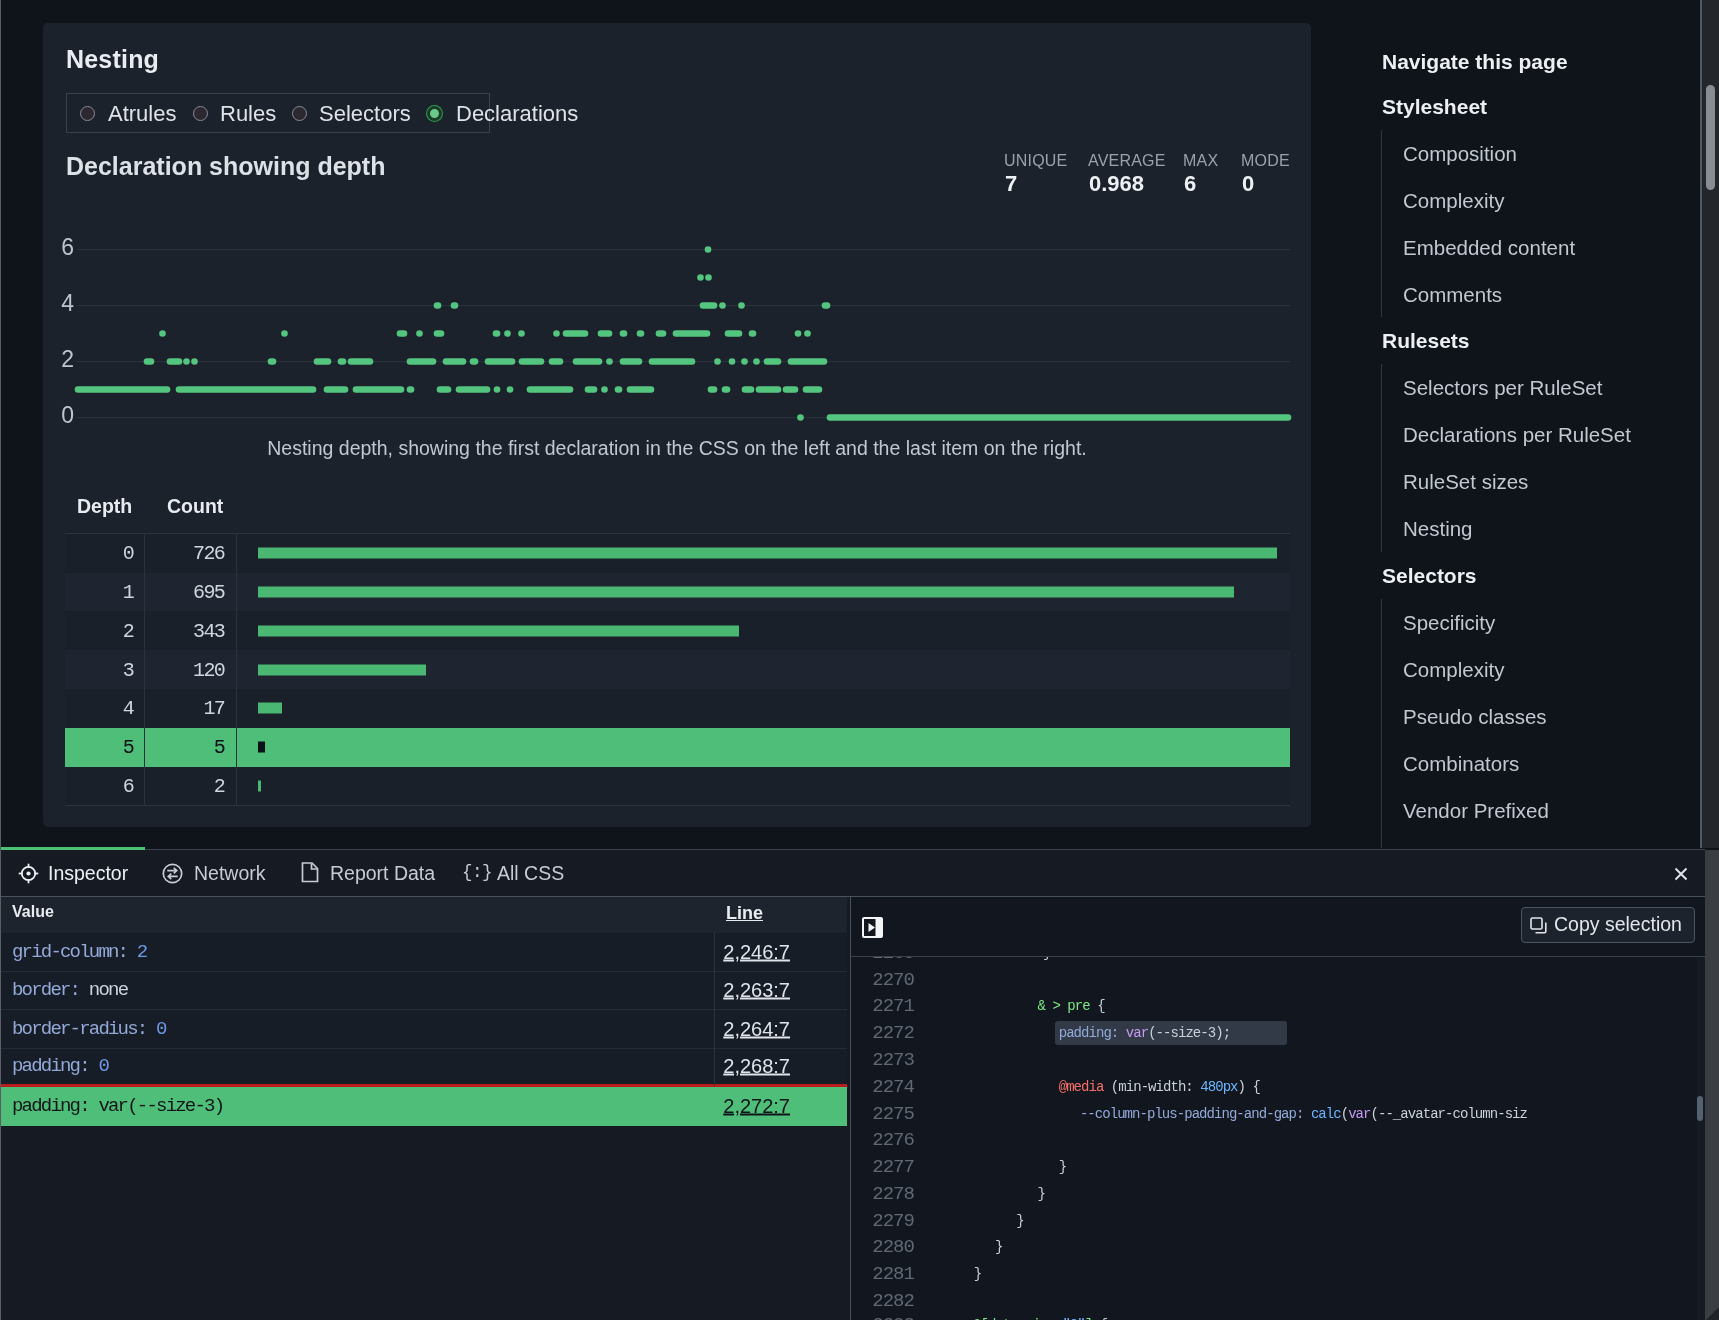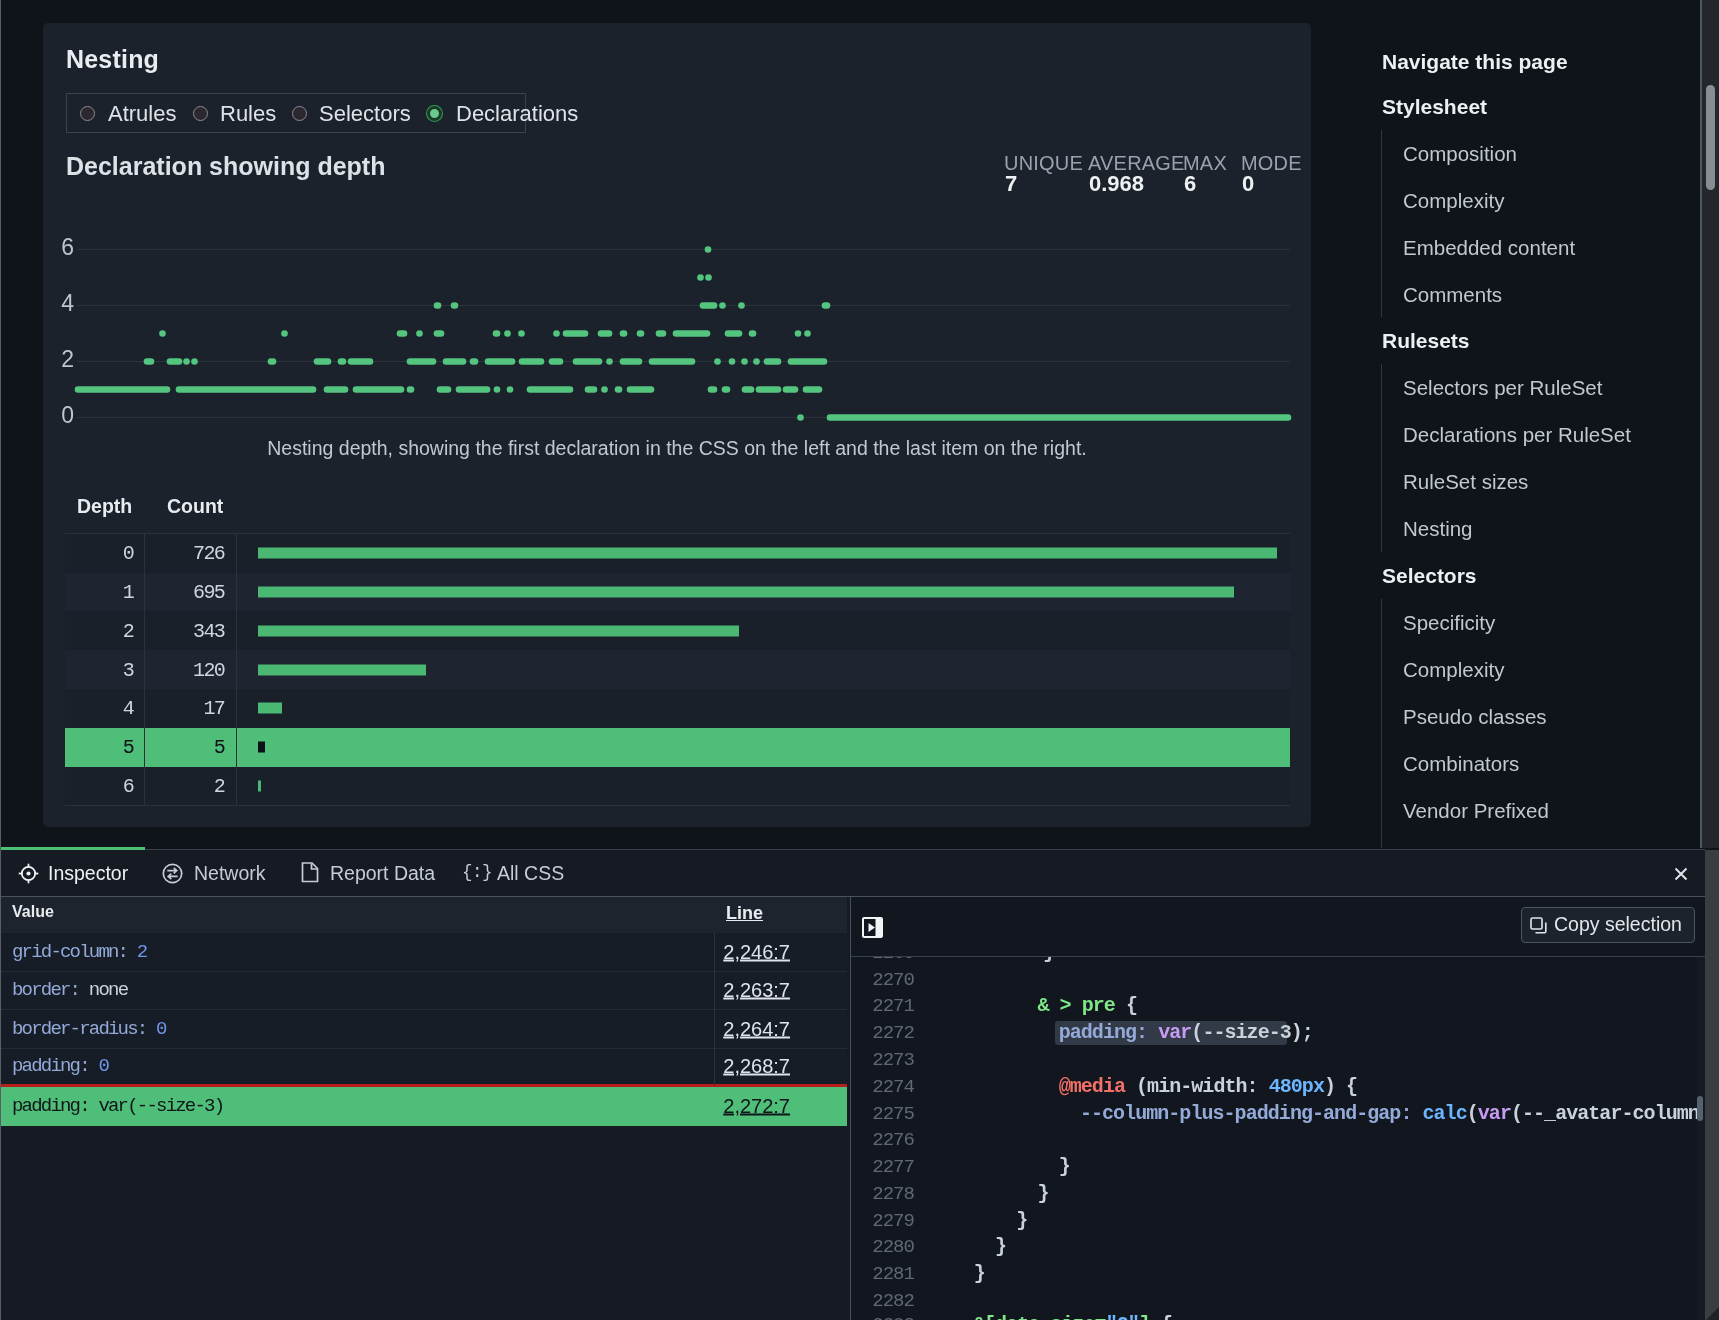--- a/index.html
+++ b/index.html
@@ -4,27 +4,27 @@
 <style>
   * { margin:0; padding:0; box-sizing:border-box; }
   html,body { width:1719px; height:1320px; overflow:hidden; }
   body { background:#0f141b; font-family:"Liberation Sans", sans-serif; position:relative; }
   .abs { position:absolute; }
   .mono { font-family:"Liberation Mono", monospace; }
 
   
   #card { left:43px; top:23px; width:1268px; height:804px; background:#1b222c; border-radius:5px; }
   #h1 { left:66px; top:45px; font-size:25px; font-weight:700; color:#e9ecf0; letter-spacing:.2px; }
-  #radios { left:66px; top:93px; width:460px; height:40px; border:1px solid #39424d; }
+  #radios { left:66px; top:93px; width:424px; height:40px; border:1px solid #39424d; }
   .radio { position:absolute; top:12px; width:15px; height:15px; border-radius:50%; background:#2b2830; border:1.5px solid #8d8a94; }
   .radio.on { background:#6cc98d; border:3px solid #1b3b26; box-shadow:0 0 0 1px #2e9c50; width:15px; height:15px; }
   
   .rlab { position:absolute; top:7px; font-size:22px; color:#dfe3e8; }
   #h2 { left:66px; top:152px; font-size:25px; font-weight:700; color:#dde2e7; }
-  .statlab { font-size:20px; font-weight:400; color:#99a2ac; letter-spacing:.2px; top:152px; }
+  .statlab { font-size:16px; font-weight:400; color:#99a2ac; letter-spacing:.2px; top:152px; }
   .statval { font-size:22px; font-weight:700; color:#eef1f4; top:171px; }
 
   #caption { left:43px; top:437px; width:1268px; text-align:center; font-size:19.5px; color:#c2c8cf; }
 
   
   .thead { top:495px; font-size:19.5px; font-weight:700; color:#e8ebef; }
   .trow { left:65px; width:1225px; height:38.8px; }
   .dnum { position:absolute; right:1157px; top:50%; transform:translateY(-50%); font-family:"Liberation Mono",monospace; font-size:20px; letter-spacing:-1.7px; color:#ced5dd; }
   .cnum { position:absolute; right:1066px; top:50%; transform:translateY(-50%); font-family:"Liberation Mono",monospace; font-size:20px; letter-spacing:-1.7px; color:#ced5dd; }
   .bar  { position:absolute; left:193px; top:50%; transform:translateY(-50%); height:11px; background:#4ab873; }
@@ -54,21 +54,21 @@
   .prop { position:absolute; left:12px; top:50%; transform:translateY(-50%); font-family:"Liberation Mono",monospace; font-size:19px; letter-spacing:-1.8px; color:#93a9d8; }
   .lineno { position:absolute; right:57px; top:50%; transform:translateY(-50%); font-size:20px; color:#dfe4ea; text-decoration:underline; }
   .b { color:#6e96e5; } .w { color:#c9d1d9; }
 
   
   #paneline { left:849.5px; top:897px; width:1.5px; height:423px; background:#44505a; }
   #codebar { left:851px; top:897px; width:854px; height:59px; background:#12171f; }
   #codebarline { left:851px; top:956px; width:854px; height:1px; background:#39424c; }
   #copybtn { left:1521px; top:907px; width:174px; height:36px; border:1px solid #4a5560; border-radius:4px; background:#1d232d; }
   #code { left:851px; top:957px; width:846px; height:363px; overflow:hidden; background:#12171f; }
-  .cl { position:absolute; white-space:pre; font-family:"Liberation Mono",monospace; font-size:20px; letter-spacing:-0.95px; line-height:26px; height:26px; color:#c9d1d9;font-weight:bold; }
+  .cl { position:absolute; white-space:pre; font-family:"Liberation Mono",monospace; font-size:14px; letter-spacing:-0.95px; line-height:26px; height:26px; color:#c9d1d9; }
   .ln { position:absolute; width:64px; text-align:right; font-family:"Liberation Mono",monospace; font-size:19px; letter-spacing:-0.95px; line-height:26px; color:#5f6873;padding-left:12px; }
   .green { color:#7ee787; } .peri { color:#93a9d8; } .purp { color:#c79bf2; }
   .red { color:#f47067; } .blu { color:#6cb6ff; }
   #codescroll { left:1697px; top:1096px; width:6px; height:25px; background:#53626e; border-radius:3px; }
   #leftedge { left:0; top:0; width:1px; height:1320px; background:#575e66; }
 </style>
 </head>
 <body>
 
 <div id="card" class="abs"></div>

